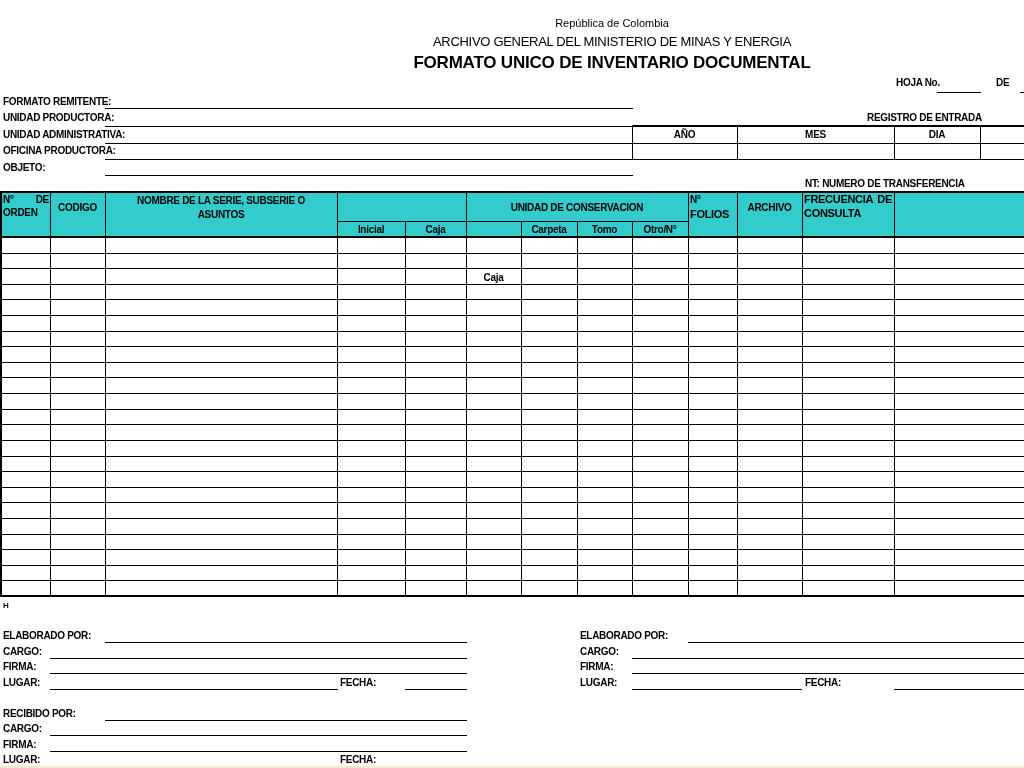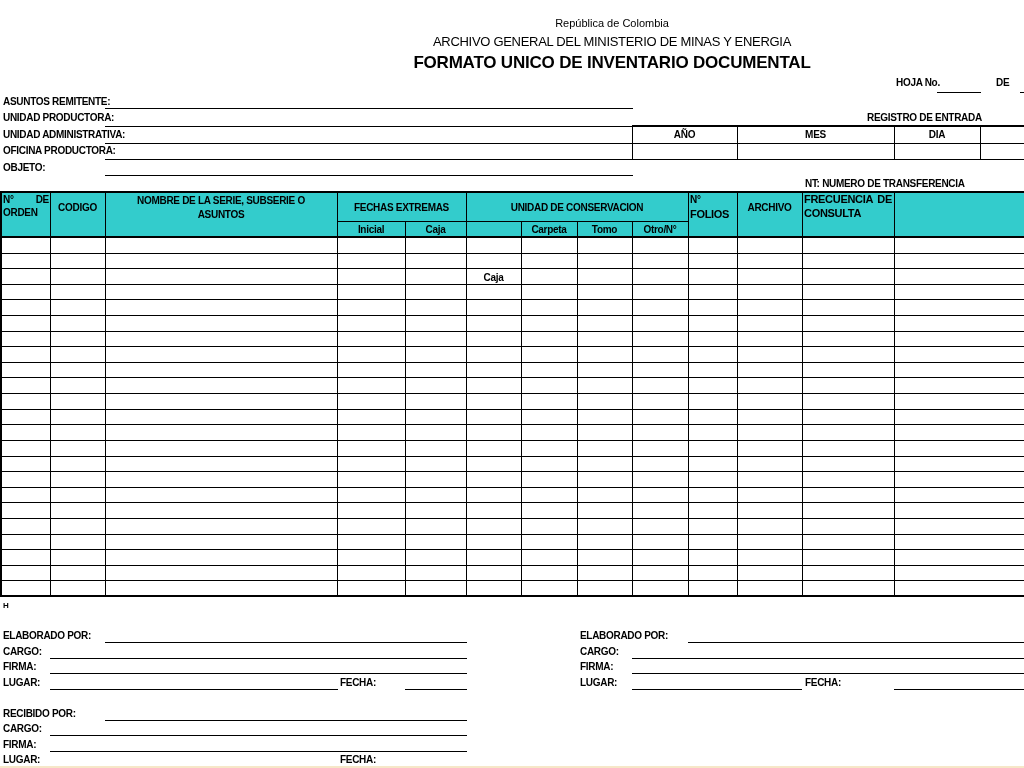--- a/index.html
+++ b/index.html
@@ -25,21 +25,21 @@
 
 <div class="abs t-rep">República de Colombia</div>
 <div class="abs t-arch">ARCHIVO GENERAL DEL MINISTERIO DE MINAS Y ENERGIA</div>
 <div class="abs t-main">FORMATO UNICO DE INVENTARIO DOCUMENTAL</div>
 
 <div class="abs lbl" style="left:896px;top:77px;">HOJA No.</div>
 <div class="hline" style="left:937px;top:92px;width:44px;"></div>
 <div class="abs lbl" style="left:996px;top:77px;">DE</div>
 <div class="hline" style="left:1020px;top:92px;width:4px;"></div>
 
-<div class="abs lbl" style="left:3px;top:96px;">ASUNTOS REMITENTE:</div>
+<div class="abs lbl" style="left:3px;top:96px;">FORMATO REMITENTE:</div>
 <div class="hline" style="left:105px;top:108px;width:528px;"></div>
 
 <div class="abs lbl" style="left:3px;top:112px;">UNIDAD PRODUCTORA:</div>
 <div class="hline" style="left:105px;top:126px;width:919px;"></div>
 
 <div class="abs lbl" style="left:3px;top:129px;">UNIDAD ADMINISTRATIVA:</div>
 <div class="hline" style="left:105px;top:143px;width:919px;"></div>
 
 <div class="abs lbl" style="left:3px;top:145px;">OFICINA PRODUCTORA:</div>
 <div class="hline" style="left:105px;top:159px;width:919px;"></div>
@@ -70,21 +70,20 @@
 
   <div class="cell" style="left:3px;top:3px;width:46px;">
     <div style="display:flex;justify-content:space-between;">
       <span>N°</span>
       <span>DE</span>
     </div>
     <div style="margin-top:2px;">ORDEN</div>
   </div>
   <div class="cell center" style="left:50px;top:2px;width:55px;height:29px;">CODIGO</div>
   <div class="cell center" style="left:130px;top:2px;width:182px;height:30px;line-height:14px;">NOMBRE DE LA SERIE, SUBSERIE O ASUNTOS</div>
-  <div class="cell center" style="left:337px;top:2px;width:129px;height:28px;">FECHAS EXTREMAS</div>
   <div class="cell center" style="left:337px;top:31px;width:68px;height:14px;">Inicial</div>
   <div class="cell center" style="left:405px;top:31px;width:61px;height:14px;">Caja</div>
   <div class="cell center" style="left:466px;top:2px;width:222px;height:28px;">UNIDAD DE CONSERVACION</div>
   <div class="cell center" style="left:466px;top:31px;width:55px;height:14px;margin-top:48px;">Caja</div>
   <div class="cell center" style="left:521px;top:31px;width:56px;height:14px;">Carpeta</div>
   <div class="cell center" style="left:577px;top:31px;width:55px;height:14px;">Tomo</div>
   <div class="cell center" style="left:632px;top:31px;width:56px;height:14px;">Otro/N°</div>
   <div class="cell" style="left:690px;top:3px;width:46px;">
     <div>N°</div>
     <div style="margin-top:3px;font-size:11px;">FOLIOS</div>

